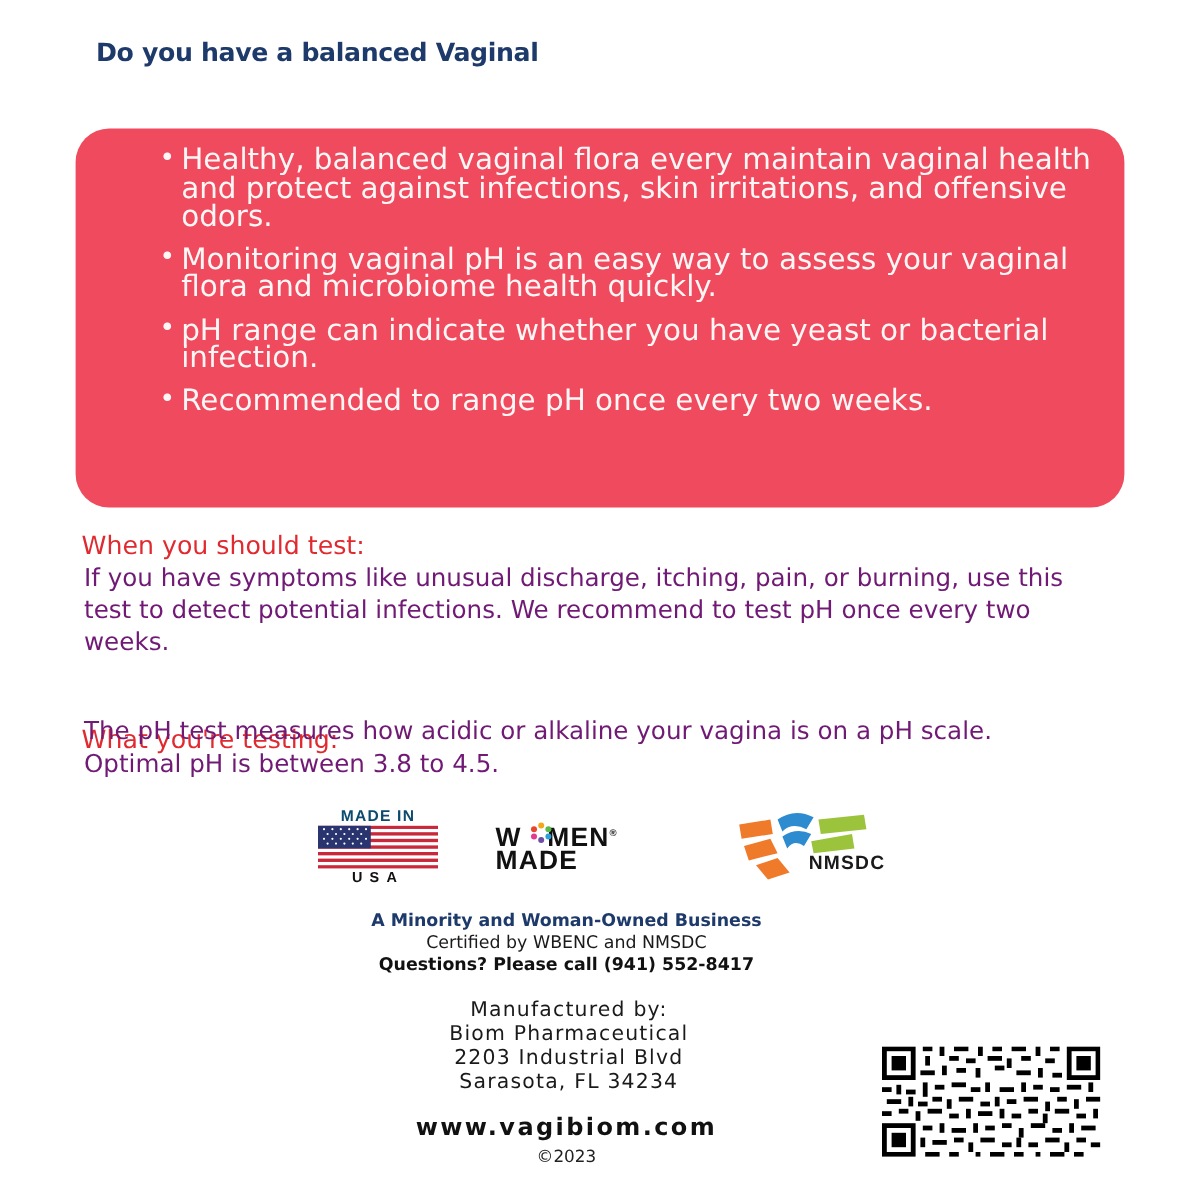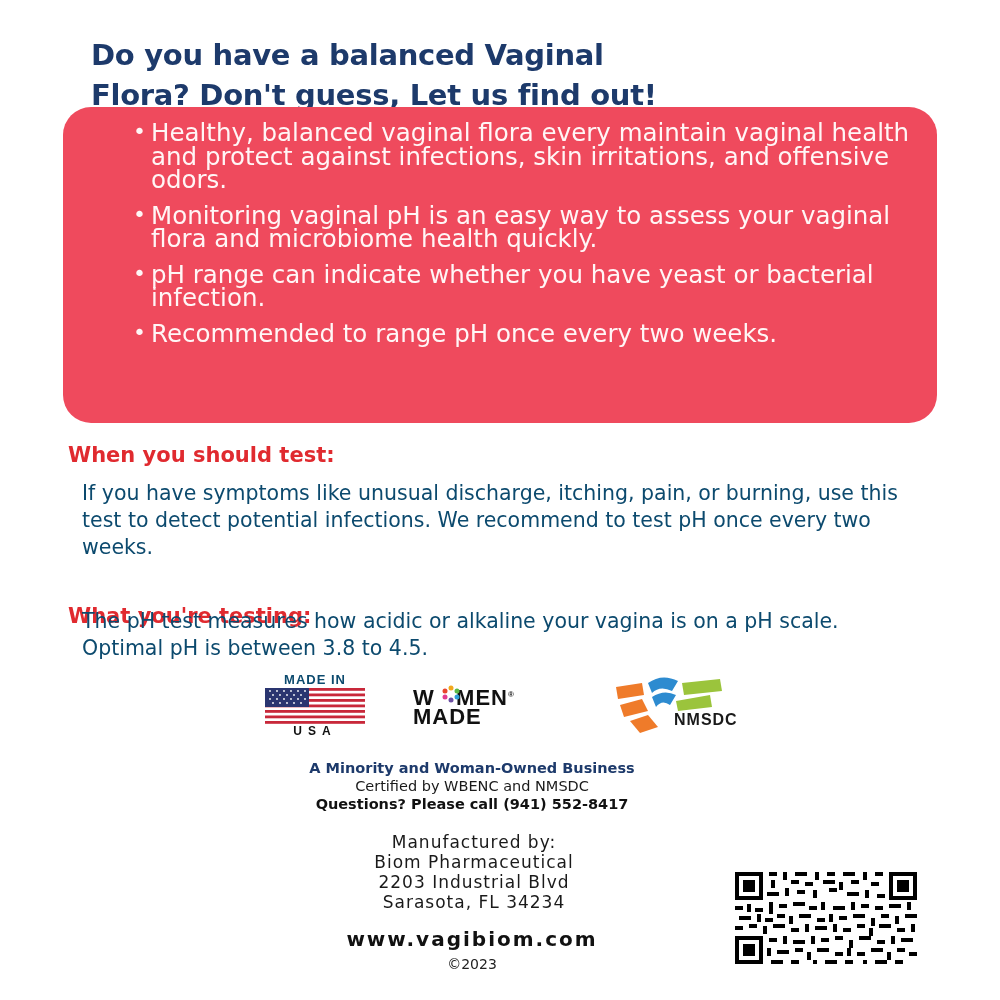--- a/index.html
+++ b/index.html
@@ -1,23 +1,23 @@
 <!DOCTYPE html>
 <html><head>
 <meta charset="utf-8">
 <style>
   html, body { margin:0; padding:0; background:#ffffff; }
   body { width:1000px; height:1000px; position:relative; overflow:hidden; font-family:"DejaVu Sans", sans-serif; }
-  .headline { position:absolute; left:80px; top:24px; width:800px; color:#1d3a6b; font-weight:bold; font-size:29px; line-height:40px; letter-spacing:-0.3px; margin:11px; }
+  .headline { position:absolute; left:80px; top:24px; width:800px; color:#1d3a6b; font-weight:bold; font-size:21px; line-height:40px; letter-spacing:-0.3px; margin:0; }
   .pink-box { position:absolute; left:63px; top:107px; width:874px; height:316px; background:#ef4a5d; border-radius:28px; }
   .bullets { list-style:none; margin:0; padding:0; position:absolute; left:88px; top:14px; width:770px; }
   .bullets li { color:#fff6f6; font-size:24.5px; line-height:23.5px; margin-bottom:12px; position:relative; padding-left:0; }
   .bullets li .dot { position:absolute; left:-18px; top:-1px; font-size:22px; }
-  .section-h { position:absolute; left:68px; color:#e02a2f; font-weight:bold; font-size:21px; line-height:26px; margin:0; }
-  .section-p { position:absolute; left:68px; width:830px; color:#0c4a6e; font-size:20.5px; line-height:27px; margin:14px; }
+  .section-h { position:absolute; left:68px; color:#e02a2f; font-weight:normal; font-size:21px; line-height:26px; margin:0; }
+  .section-p { position:absolute; left:68px; width:830px; color:#701a75; font-size:20.5px; line-height:27px; margin:2px; }
   .logo-usa { position:absolute; left:265px; top:673px; width:100px; height:62px; }
   .logo-usa .made { font-family:"Liberation Sans", sans-serif; font-weight:bold; font-size:13px; letter-spacing:1px; text-align:center; color:#0c4a6e; line-height:13px; }
   .logo-usa .usa { font-family:"Liberation Sans", sans-serif; font-weight:bold; font-size:12px; letter-spacing:6px; text-align:center; color:#111; line-height:14px; }
   .logo-women { position:absolute; left:413px; top:685px; width:140px; }
   .logo-women .line1, .logo-women .line2 { font-family:"Liberation Sans", sans-serif; font-weight:bold; font-size:22px; line-height:19px; color:#111; letter-spacing:1px; }
   .logo-women sup { font-size:8px; }
   .logo-nmsdc { position:absolute; left:612px; top:675px; width:180px; height:62px; }
   .logo-nmsdc .txt { position:absolute; left:62px; top:36px; font-family:"Liberation Sans", sans-serif; font-weight:bold; font-size:16px; color:#1a1a1a; letter-spacing:1px; }
   .footer { position:absolute; left:0; width:1000px; text-align:center; margin:0; }
   .f-minority { top:760px; left:-28px; color:#1d3a6b; font-weight:bold; font-size:14.5px; }
@@ -26,21 +26,20 @@
   .f-mfg { color:#1a1a1a; font-size:17px; line-height:21px; left:-26px; letter-spacing:1px; }
   .f-web { top:927px; left:-28px; color:#111; font-weight:bold; font-size:20px; letter-spacing:2px; }
   .f-copy { top:956px; left:-28px; color:#222; font-size:14px; }
   .qr { position:absolute; left:735px; top:872px; width:182px; height:92px; }
 </style>
 </head>
 <body>
 
 <h1 class="headline">
   <span>Do you have a balanced Vaginal</span><br>
-  <span>Flora? Don't guess, Let us find out!</span>
 </h1>
 
 <div class="pink-box">
   <ul class="bullets">
     <li><span class="dot">•</span><span>Healthy, balanced vaginal flora every maintain vaginal health and protect against infections, skin irritations, and offensive odors.</span></li>
     <li><span class="dot">•</span><span>Monitoring vaginal pH is an easy way to assess your vaginal flora and microbiome health quickly.</span></li>
     <li><span class="dot">•</span><span>pH range can indicate whether you have yeast or bacterial infection.</span></li>
     <li><span class="dot">•</span><span>Recommended to range pH once every two weeks.</span></li>
   </ul>
 </div>

